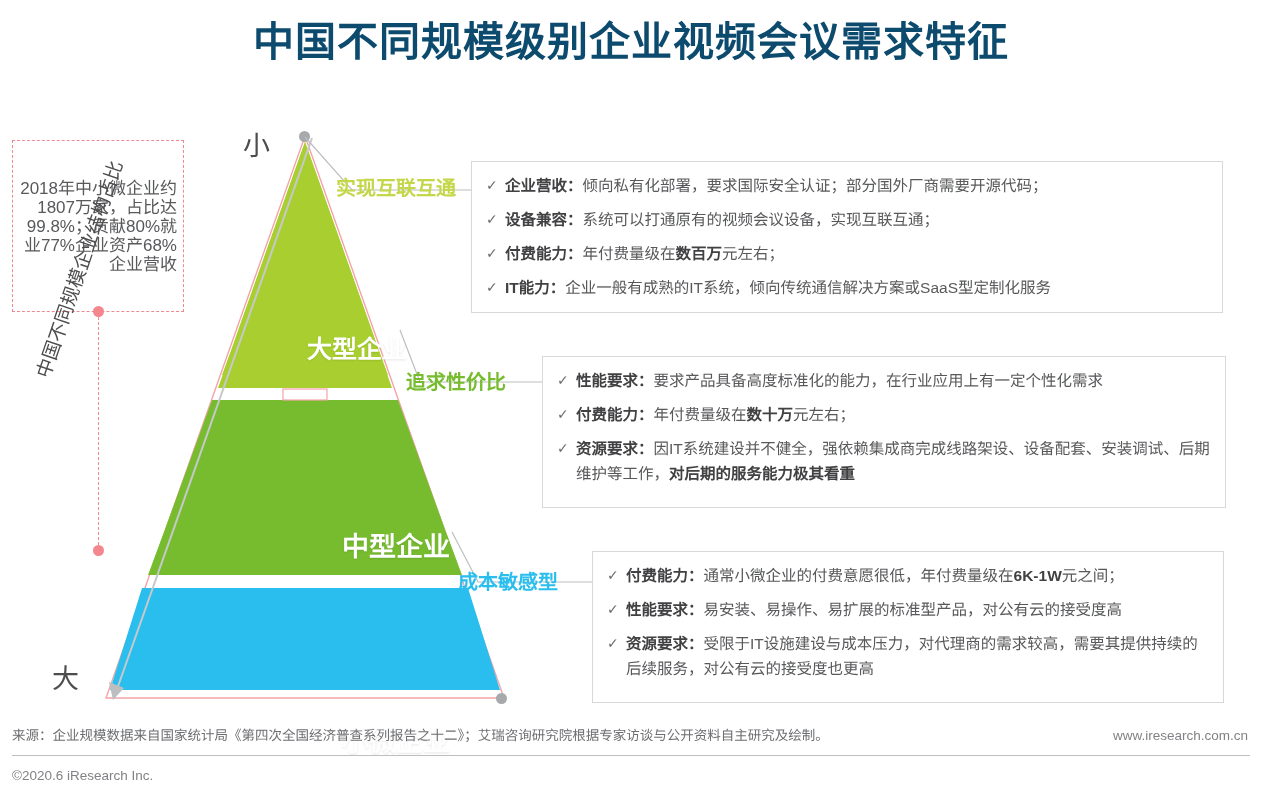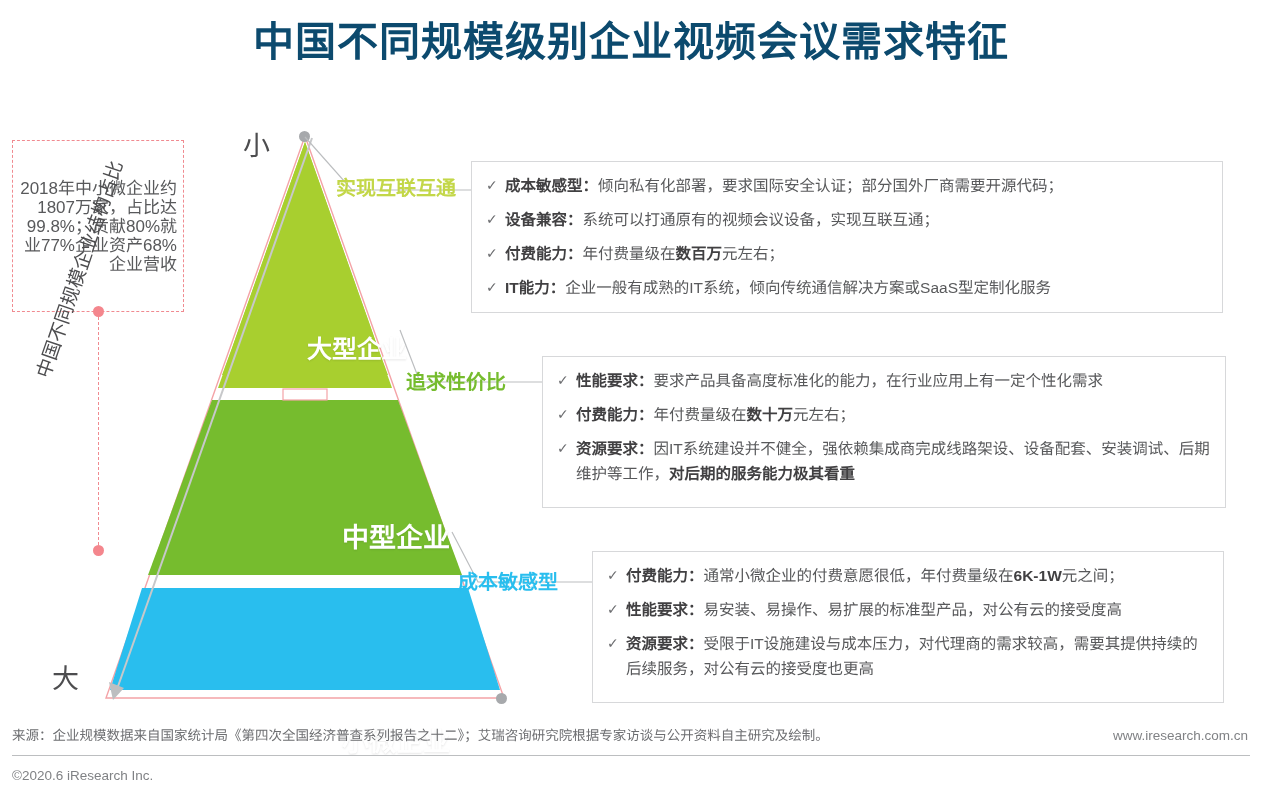--- a/index.html
+++ b/index.html
@@ -86,21 +86,21 @@
     font-weight: bold;
     text-align: right;
     text-shadow: 0 1px 2px rgba(0,0,0,0.10);
     pointer-events: none;
   }
   #tier-label-large {
     left: 207px; top: 213px; width: 120px;
     font-size: 25px; line-height: 33px;
   }
   #tier-label-medium {
-    left: 170px; top: 396px; width: 200px;
+    left: 170px; top: 405px; width: 200px;
     font-size: 27px;
   }
   #tier-label-small {
     left: 170px; top: 600px; width: 200px;
     font-size: 27px;
   }
 
   
   .axis-label {
     position: absolute;
@@ -270,21 +270,21 @@
   <path d="M452,532 L478,582 L592,582" fill="none" stroke="#bcbec0" stroke-width="1.2"></path>
 </svg>
 
 <div class="category-label" id="category-label-0">实现互联互通</div>
 <div class="category-label" id="category-label-1">追求性价比</div>
 <div class="category-label" id="category-label-2">成本敏感型</div>
 
 <div class="content-box" id="content-box-0">
   <div class="bullet">
     <span class="bullet-check">✓</span>
-    <span class="bullet-body"><span class="bullet-term">成本敏感型：</span><span>倾向私有化部署，要求国际安全认证；部分国外厂商需要开源代码；</span></span>
+    <span class="bullet-body"><span class="bullet-term">企业营收：</span><span>倾向私有化部署，要求国际安全认证；部分国外厂商需要开源代码；</span></span>
   </div>
   <div class="bullet">
     <span class="bullet-check">✓</span>
     <span class="bullet-body"><span class="bullet-term">设备兼容：</span><span>系统可以打通原有的视频会议设备，实现互联互通；</span></span>
   </div>
   <div class="bullet">
     <span class="bullet-check">✓</span>
     <span class="bullet-body"><span class="bullet-term">付费能力：</span><span>年付费量级在</span><span class="bullet-em">数百万</span><span>元左右；</span></span>
   </div>
   <div class="bullet">

